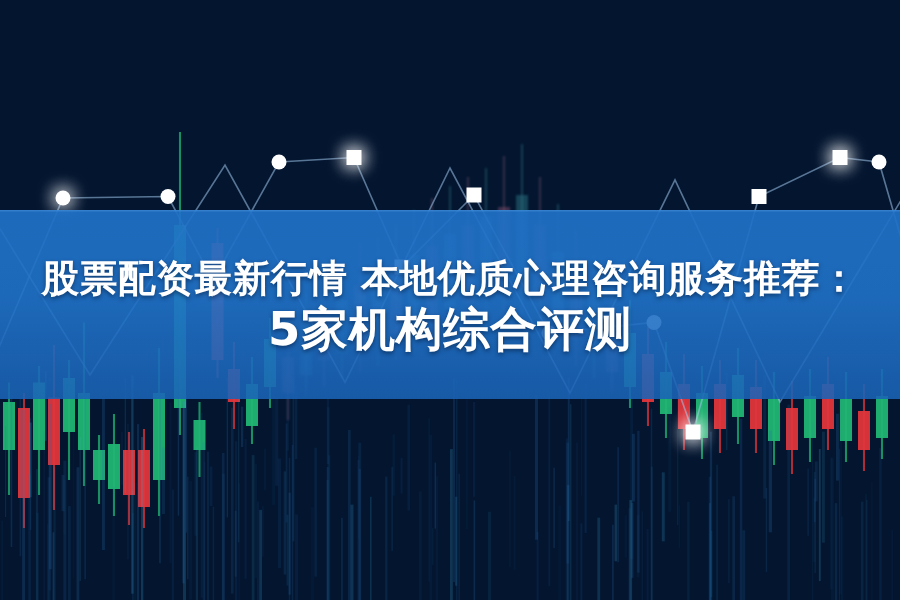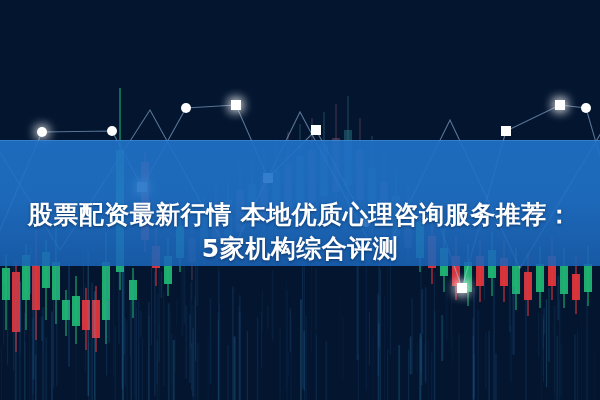--- a/index.html
+++ b/index.html
@@ -31,29 +31,29 @@
     mix-blend-mode:normal;
   }
   #band:after{
     content:"";position:absolute;left:0;right:0;top:0;height:1px;
     background:rgba(120,190,255,.25);
   }
 
   
   #headline{
     position:absolute;left:0;right:0;
-    display:flex;flex-direction:column;align-items:center;justify-content:flex-end;
+    display:flex;flex-direction:column;align-items:center;justify-content:center;
     text-align:center;color:#ffffff;
     font-weight:700;letter-spacing:.5px;
     text-shadow:0 1px 3px rgba(0,20,50,.55);
     -webkit-font-smoothing:antialiased;
     pointer-events:none;
   }
   #line1{font-size:25px;line-height:34px;white-space:nowrap;}
-  #line2{font-size:25px;line-height:34px;white-space:nowrap;}
+  #line2{font-size:31px;line-height:34px;white-space:nowrap;}
 
   .node-sq{fill:#ffffff;}
   .node-ci{fill:#ffffff;}
   .net-line{stroke:#9fc4ea;stroke-opacity:.55;fill:none;stroke-width:1.1;}
 </style>
 </head>
 <body>
 
 <div id="stage">
 

